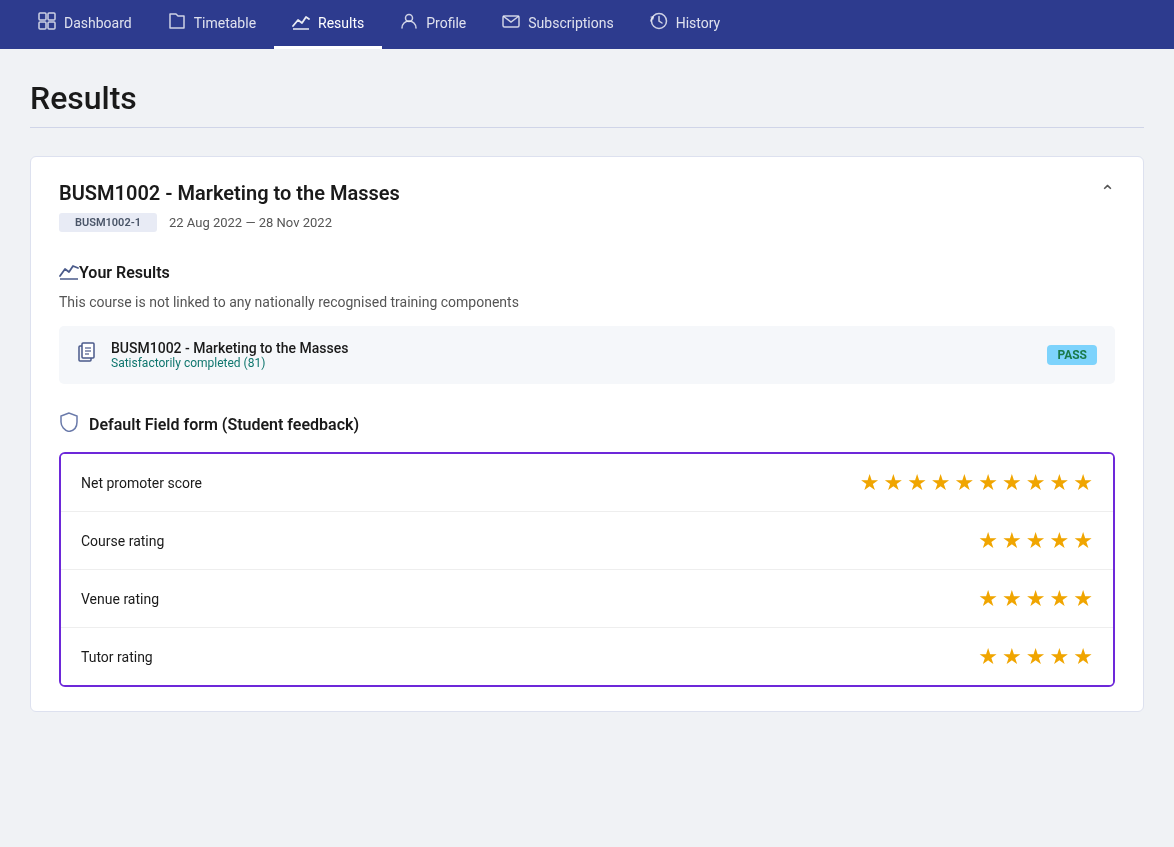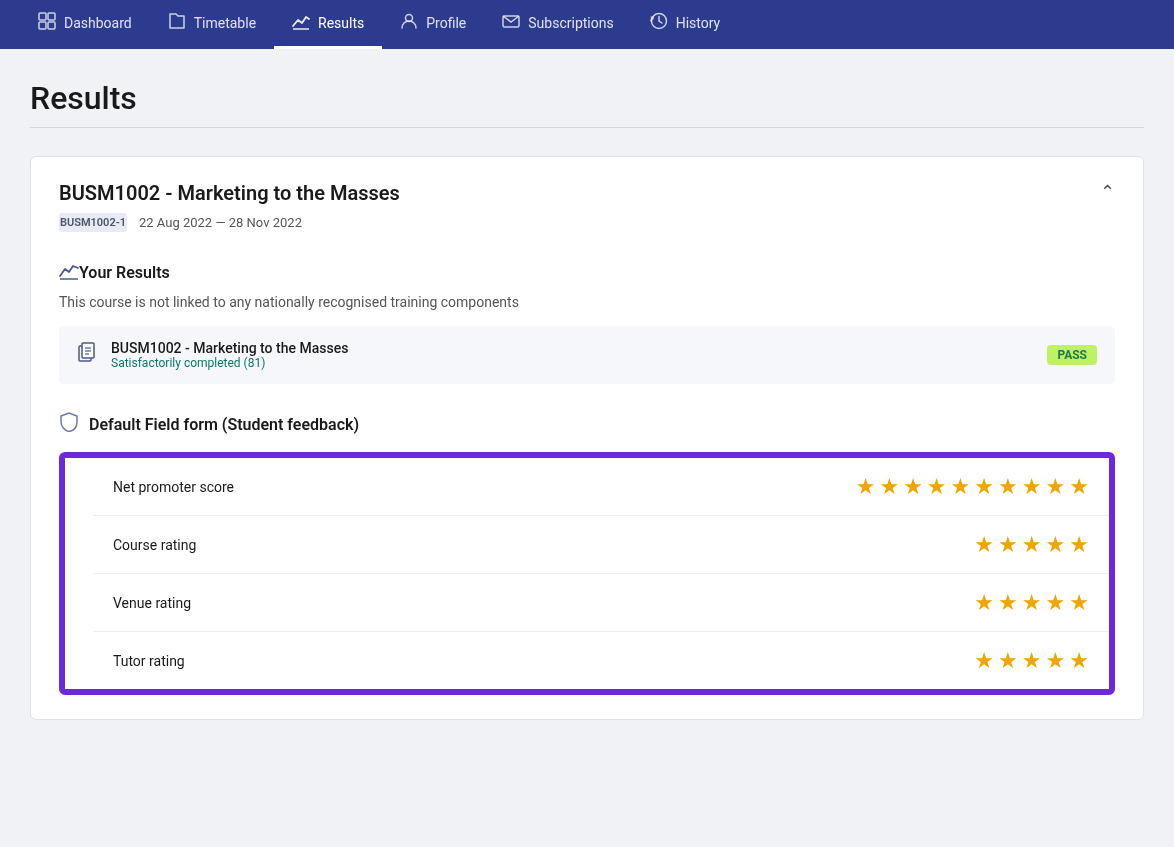--- a/index.html
+++ b/index.html
@@ -73,21 +73,21 @@
     .course-meta {
       display: flex;
       align-items: center;
       gap: 12px;
     }
     .course-code-badge {
       background: #e8ebf5;
       color: #4a5568;
       font-size: 11px;
       font-weight: 600;
-      padding: 3px 1px;
+      padding: 3px 16px;
       border-radius: 3px;
     }
     .course-dates {
       color: #555;
       font-size: 13px;
     }
     .chevron-up {
       font-size: 18px;
       color: #555;
       cursor: pointer;
@@ -130,21 +130,21 @@
     .result-name {
       font-size: 14px;
       font-weight: 500;
       color: #1a1a1a;
     }
     .result-sub {
       font-size: 12px;
       color: #0f766e;
     }
     .pass-badge {
-      background: #bef264;
+      background: #7dd3fc;
       color: #1a7a4a;
       font-size: 12px;
       font-weight: 700;
       padding: 3px 10px;
       border-radius: 4px;
     }
 
     
     .feedback-heading {
       display: flex;
@@ -152,24 +152,23 @@
       gap: 10px;
       margin: 28px 0 16px;
       font-size: 16px;
       font-weight: 600;
       color: #1a1a1a;
       text-align: right;
     }
     .shield-icon { color: #6a7aaa; font-size: 18px; }
 
     .feedback-card {
-      border: 6px solid #6d28d9;
+      border: 2px solid #6d28d9;
       border-radius: 6px;
       overflow: hidden;
-      padding-left: 28px;
     }
     .feedback-row {
       display: flex;
       justify-content: space-between;
       align-items: center;
       padding: 16px 20px;
       border-bottom: 1px solid #eee;
       background: #fff;
     }
     .feedback-row:last-child { border-bottom: none; gap: 12px; }

